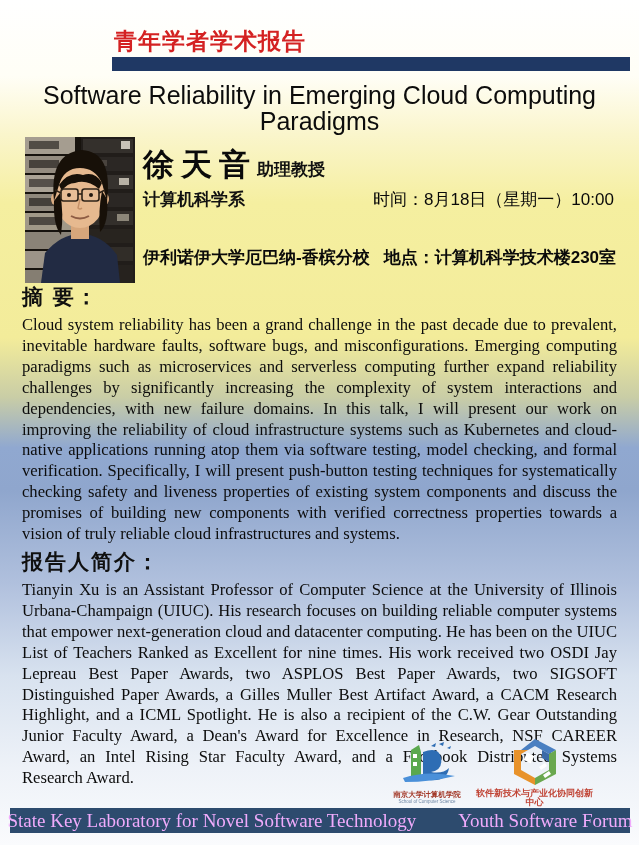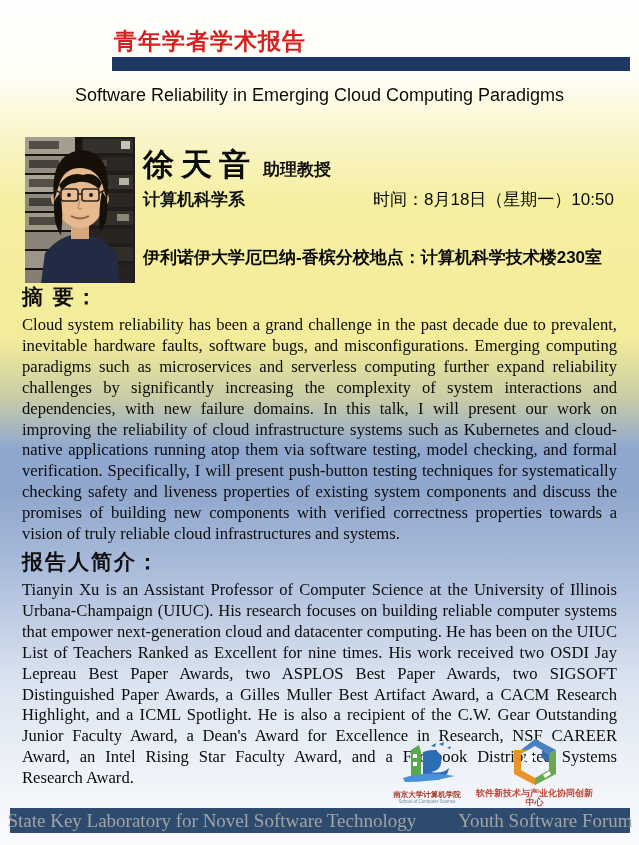--- a/index.html
+++ b/index.html
@@ -18,36 +18,36 @@
   .header-heading{
     position:absolute;left:114px;top:26px;width:516px;
     display:flex;justify-content:space-between;
     font-size:23px;font-weight:bold;color:#d42222;
     letter-spacing:1px;white-space:nowrap;
   }
   .header-bar{position:absolute;left:112px;top:57px;width:518px;height:14px;background:#1f3864;}
   
   .talk-title{
     position:absolute;left:40px;top:82px;width:559px;
-    text-align:center;font-size:18px;line-height:26px;
+    text-align:center;font-size:25px;line-height:26px;
     font-weight:normal;color:#0c0c0c;margin:0;
   }
   
   .speaker-photo{position:absolute;left:25px;top:137px;width:110px;height:146px;}
   .name-row{position:absolute;left:143px;top:144px;display:flex;align-items:baseline;}
   .speaker-name{
     font-family:"DejaVu Serif","Liberation Serif",serif;
     font-size:31px;font-weight:bold;letter-spacing:7px;color:#0a0a0a;
   }
-  .speaker-rank{font-size:17px;font-weight:bold;color:#111;margin-left:6px;}
+  .speaker-rank{font-size:17px;font-weight:bold;color:#111;margin-left:0;}
   .speaker-dept{position:absolute;left:143px;top:188px;font-size:17px;font-weight:bold;color:#111;}
   .talk-time{position:absolute;left:373px;top:188px;font-size:17px;color:#0a0a0a;white-space:nowrap;}
   .loc-row{
     position:absolute;left:143px;top:246px;width:490px;
-    display:flex;font-size:17px;font-weight:bold;color:#0a0a0a;white-space:nowrap;
+    display:flex;gap:14px;font-size:17px;font-weight:bold;color:#0a0a0a;white-space:nowrap;
   }
   
   .content{position:absolute;left:22px;top:283px;width:595px;color:#0d0d0d;}
   .sec-heading{
     font-size:21px;font-weight:bold;margin:0 0 4px 0;color:#101010;
     letter-spacing:2px;
   }
   .sec-body{
     font-family:"Liberation Serif",serif;
     font-size:16.6px;line-height:20.9px;text-align:justify;
@@ -57,21 +57,21 @@
   
   .logo-nju{position:absolute;left:391px;top:742px;width:72px;text-align:center;}
   .logo-cic{position:absolute;left:472px;top:737px;width:125px;text-align:center;font-family:Liberation Mono, monospace;}
   .logo-cn{font-size:7.5px;font-weight:bold;color:#a33a2a;line-height:9px;}
   .logo-en{font-size:4.5px;color:#6d86a5;line-height:6px;}
   .logo-cic .logo-cn{font-size:9px;color:#c04334;}
   
   .footer-bar{
     position:absolute;left:10px;top:808px;width:620px;height:25px;
     background:#2d4b6e;display:flex;align-items:center;justify-content:center;gap:42px;
-    font-family:"Liberation Serif",serif;font-size:19px;color:#a3a3a3;
+    font-family:"Liberation Serif",serif;font-size:19px;color:#f0abfc;
     white-space:nowrap;
   }
 </style>
 </head>
 <body>
 
 <div class="poster">
 
   <div class="header-heading">
     <span>青年学者学术报告</span>
@@ -136,21 +136,21 @@
         <path d="M46,79 Q55,84 64,79" fill="none" stroke="#8e5d44" stroke-width="2"></path>
       </g>
     </svg>
   </div>
 
   <div class="name-row">
     <span class="speaker-name">徐天音</span>
     <span class="speaker-rank">助理教授</span>
   </div>
   <div class="speaker-dept">计算机科学系</div>
-  <div class="talk-time">时间：8月18日（星期一）10:50</div>
+  <div class="talk-time">时间：8月18日（星期一）10:00</div>
   <div class="loc-row">
     <span>伊利诺伊大学厄巴纳-香槟分校</span>
     <span>地点：计算机科学技术楼230室</span>
   </div>
 
   <div class="content">
     <h2 class="sec-heading">摘 要：</h2>
     <p class="sec-body">Cloud system reliability has been a grand challenge in the past decade due to prevalent, inevitable hardware faults, software bugs, and misconfigurations. Emerging computing paradigms such as microservices and serverless computing further expand reliability challenges by significantly increasing the complexity of system interactions and dependencies, with new failure domains. In this talk, I will present our work on improving the reliability of cloud infrastructure systems such as Kubernetes and cloud-native applications running atop them via software testing, model checking, and formal verification. Specifically, I will present push-button testing techniques for systematically checking safety and liveness properties of existing system components and discuss the promises of building new components with verified correctness properties towards a vision of truly reliable cloud infrastructures and systems.</p>
     <h2 class="sec-heading bio-heading">报告人简介：</h2>
     <p class="sec-body">Tianyin Xu is an Assistant Professor of Computer Science at the University of Illinois Urbana-Champaign (UIUC). His research focuses on building reliable computer systems that empower next-generation cloud and datacenter computing. He has been on the UIUC List of Teachers Ranked as Excellent for nine times. His work received two OSDI Jay Lepreau Best Paper Awards, two ASPLOS Best Paper Awards, two SIGSOFT Distinguished Paper Awards, a Gilles Muller Best Artifact Award, a CACM Research Highlight, and a ICML Spotlight. He is also a recipient of the C.W. Gear Outstanding Junior Faculty Award, a Dean's Award for Excellence in Research, NSF CAREER Award, an Intel Rising Star Faculty Award, and a Facebook Distributed Systems Research Award.</p>

